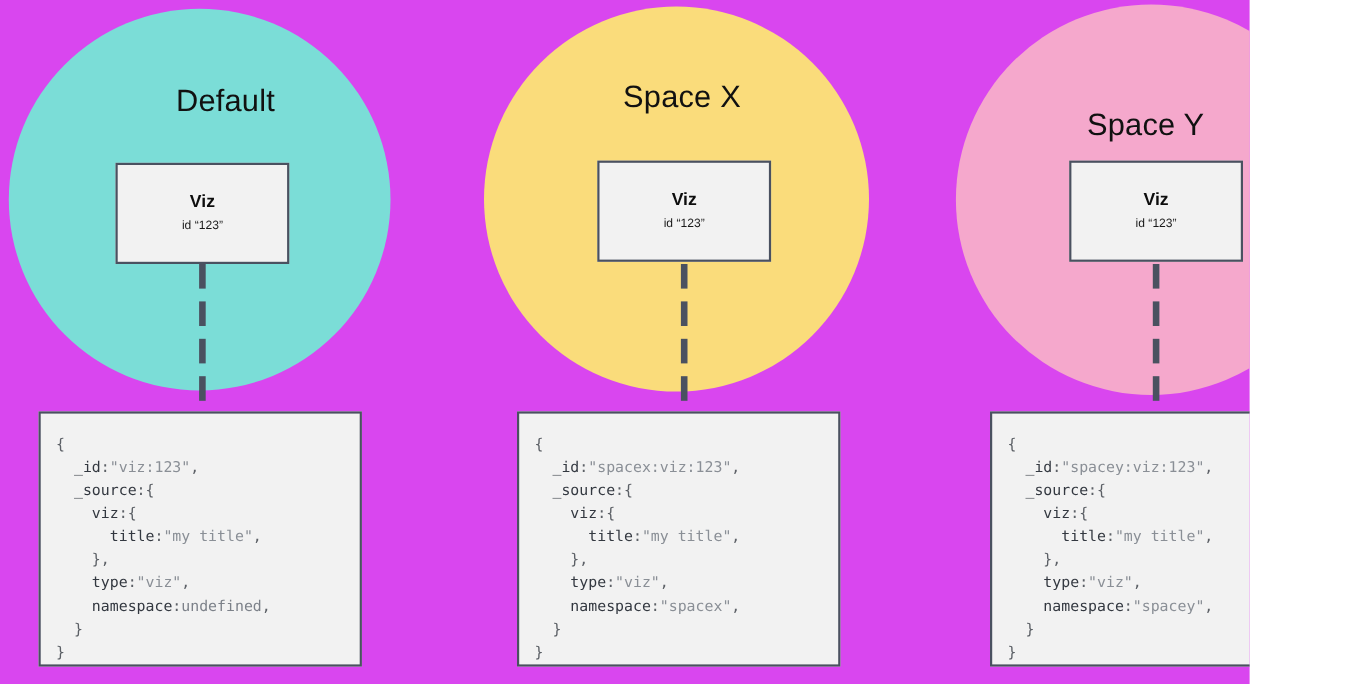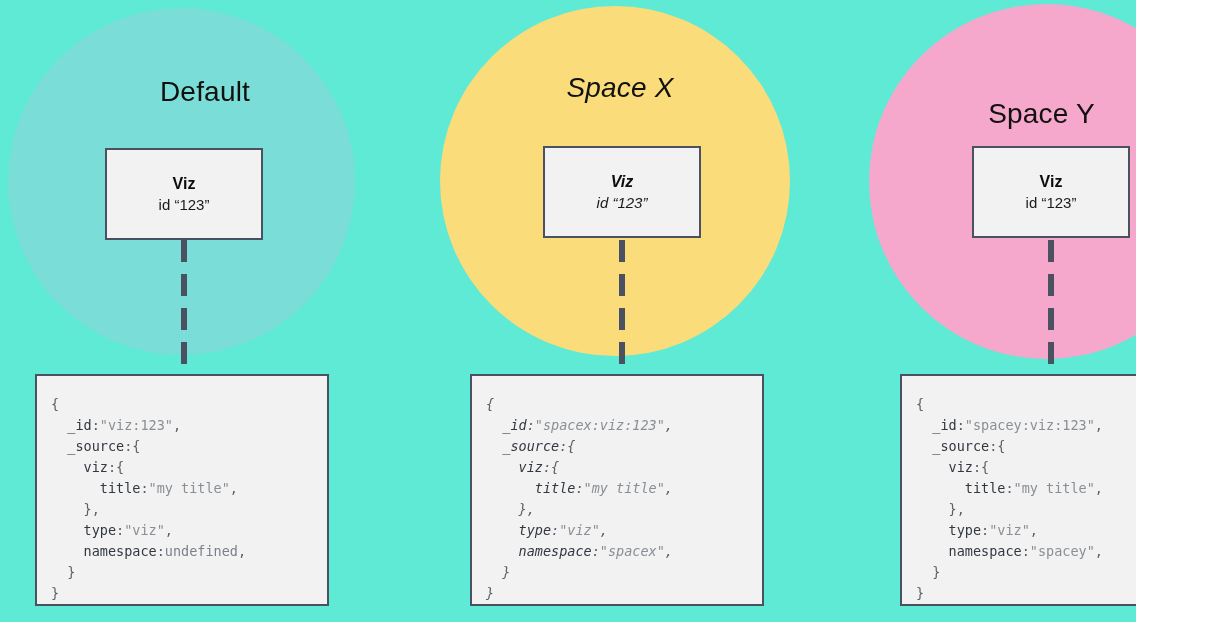--- a/index.html
+++ b/index.html
@@ -9,32 +9,32 @@
     background: #ffffff;
   }
   body {
     font-family: "Liberation Sans", sans-serif;
     -webkit-font-smoothing: antialiased;
   }
   #canvas {
     position: relative;
     width: 1136px;
     height: 622px;
-    background: #5eead4;
+    background: #d946ef;
     overflow: hidden;
   }
 
   
   .group {
     position: absolute;
     top: 0;
     height: 622px;
   }
   .group.g0 { left: 0px;   width: 410px; }
-  .group.g1 { left: 430px; width: 380px; font-style: italic; }
+  .group.g1 { left: 430px; width: 380px; }
   .group.g2 { left: 855px; width: 373px; }
 
   
   .circle {
     position: absolute;
     border-radius: 50%;
   }
   .g0 .circle { left: 8px;  top: 8px; width: 347px; height: 347px; }
   .g1 .circle { left: 10px; top: 6px; width: 350px; height: 350px; }
   .g2 .circle { left: 14px; top: 4px; width: 355px; height: 355px; }
@@ -71,21 +71,21 @@
   .g1 .viz-box { left: 113px; top: 146px; }
   .g2 .viz-box { left: 117px; top: 146px; }
 
   .viz-title {
     font-size: 16px;
     font-weight: bold;
     color: #0d0d0d;
     line-height: 20px;
   }
   .viz-sub {
-    font-size: 15px;
+    font-size: 11px;
     color: #1a1a1a;
     line-height: 20px;
     margin-top: 1px;
   }
 
   
   .connector {
     position: absolute;
     width: 6px;
     top: 240px;

